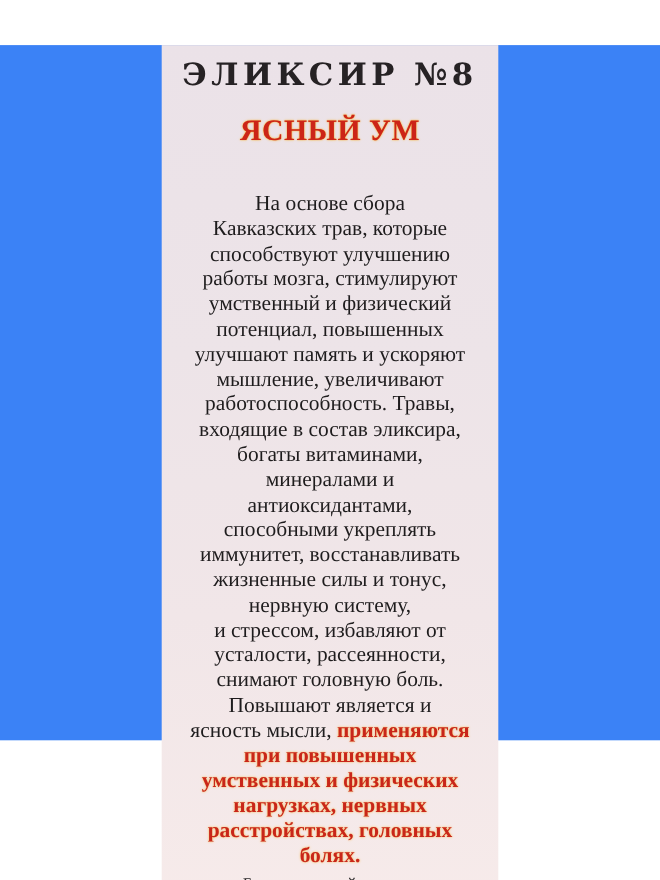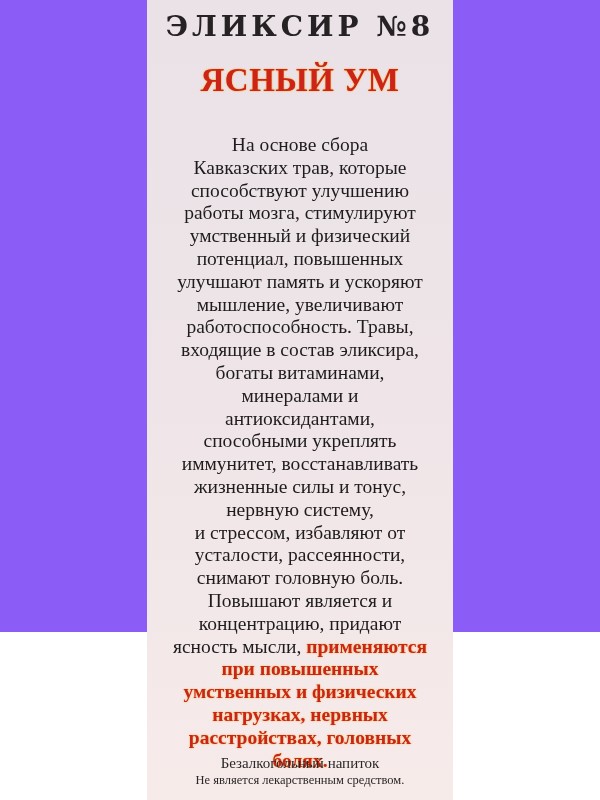--- a/index.html
+++ b/index.html
@@ -7,21 +7,22 @@
       padding: 0;
       width: 600px;
       height: 800px;
       background: #ffffff;
       overflow: hidden;
     }
     .page {
       position: relative;
       width: 600px;
       height: 632px;
-      background: #8b5cf6;
+      background: #3b82f6;
+      margin-top: 41px;
     }
     .label-panel {
       position: absolute;
       left: 147px;
       top: 0;
       width: 306px;
       height: 800px;
       background: linear-gradient(180deg, #ebe2e8 0%, #ede4e8 35%, #f1e6e8 65%, #f7ebea 100%);
       box-sizing: border-box;
       text-align: center;
@@ -41,21 +42,21 @@
       text-align: center;
       white-space: nowrap;
     }
     .product-subtitle {
       position: absolute;
       top: 62px;
       left: 0;
       width: 100%;
       font-family: "Liberation Serif", serif;
       font-weight: bold;
-      font-size: 33px;
+      font-size: 27px;
       color: #cc2418;
       text-shadow: 0 0 2px #f5b33a, 0 0 1px #f7c35a;
       letter-spacing: 0.5px;
     }
     .description {
       position: absolute;
       top: 134px;
       left: -6px;
       width: 318px;
       font-size: 19.5px;
@@ -113,21 +114,20 @@
       <span class="line">минералами и</span>
       <span class="line">антиоксидантами,</span>
       <span class="line">способными укреплять</span>
       <span class="line">иммунитет, восстанавливать</span>
       <span class="line">жизненные силы и тонус,</span>
       <span class="line">нервную систему,</span>
       <span class="line">и стрессом, избавляют от</span>
       <span class="line">усталости, рассеянности,</span>
       <span class="line">снимают головную боль.</span>
       <span class="line">Повышают является и</span>
-      <span class="line">концентрацию, придают</span>
       <span class="line"><span>ясность мысли, </span><span class="highlight">применяются</span></span>
       <span class="line highlight">при повышенных</span>
       <span class="line highlight">умственных и физических</span>
       <span class="line highlight">нагрузках, нервных</span>
       <span class="line highlight">расстройствах, головных</span>
       <span class="line highlight">болях.</span>
     </div>
 
     <div class="footer-main">Безалкогольный напиток</div>
     <div class="footer-note">Не является лекарственным средством.</div>

